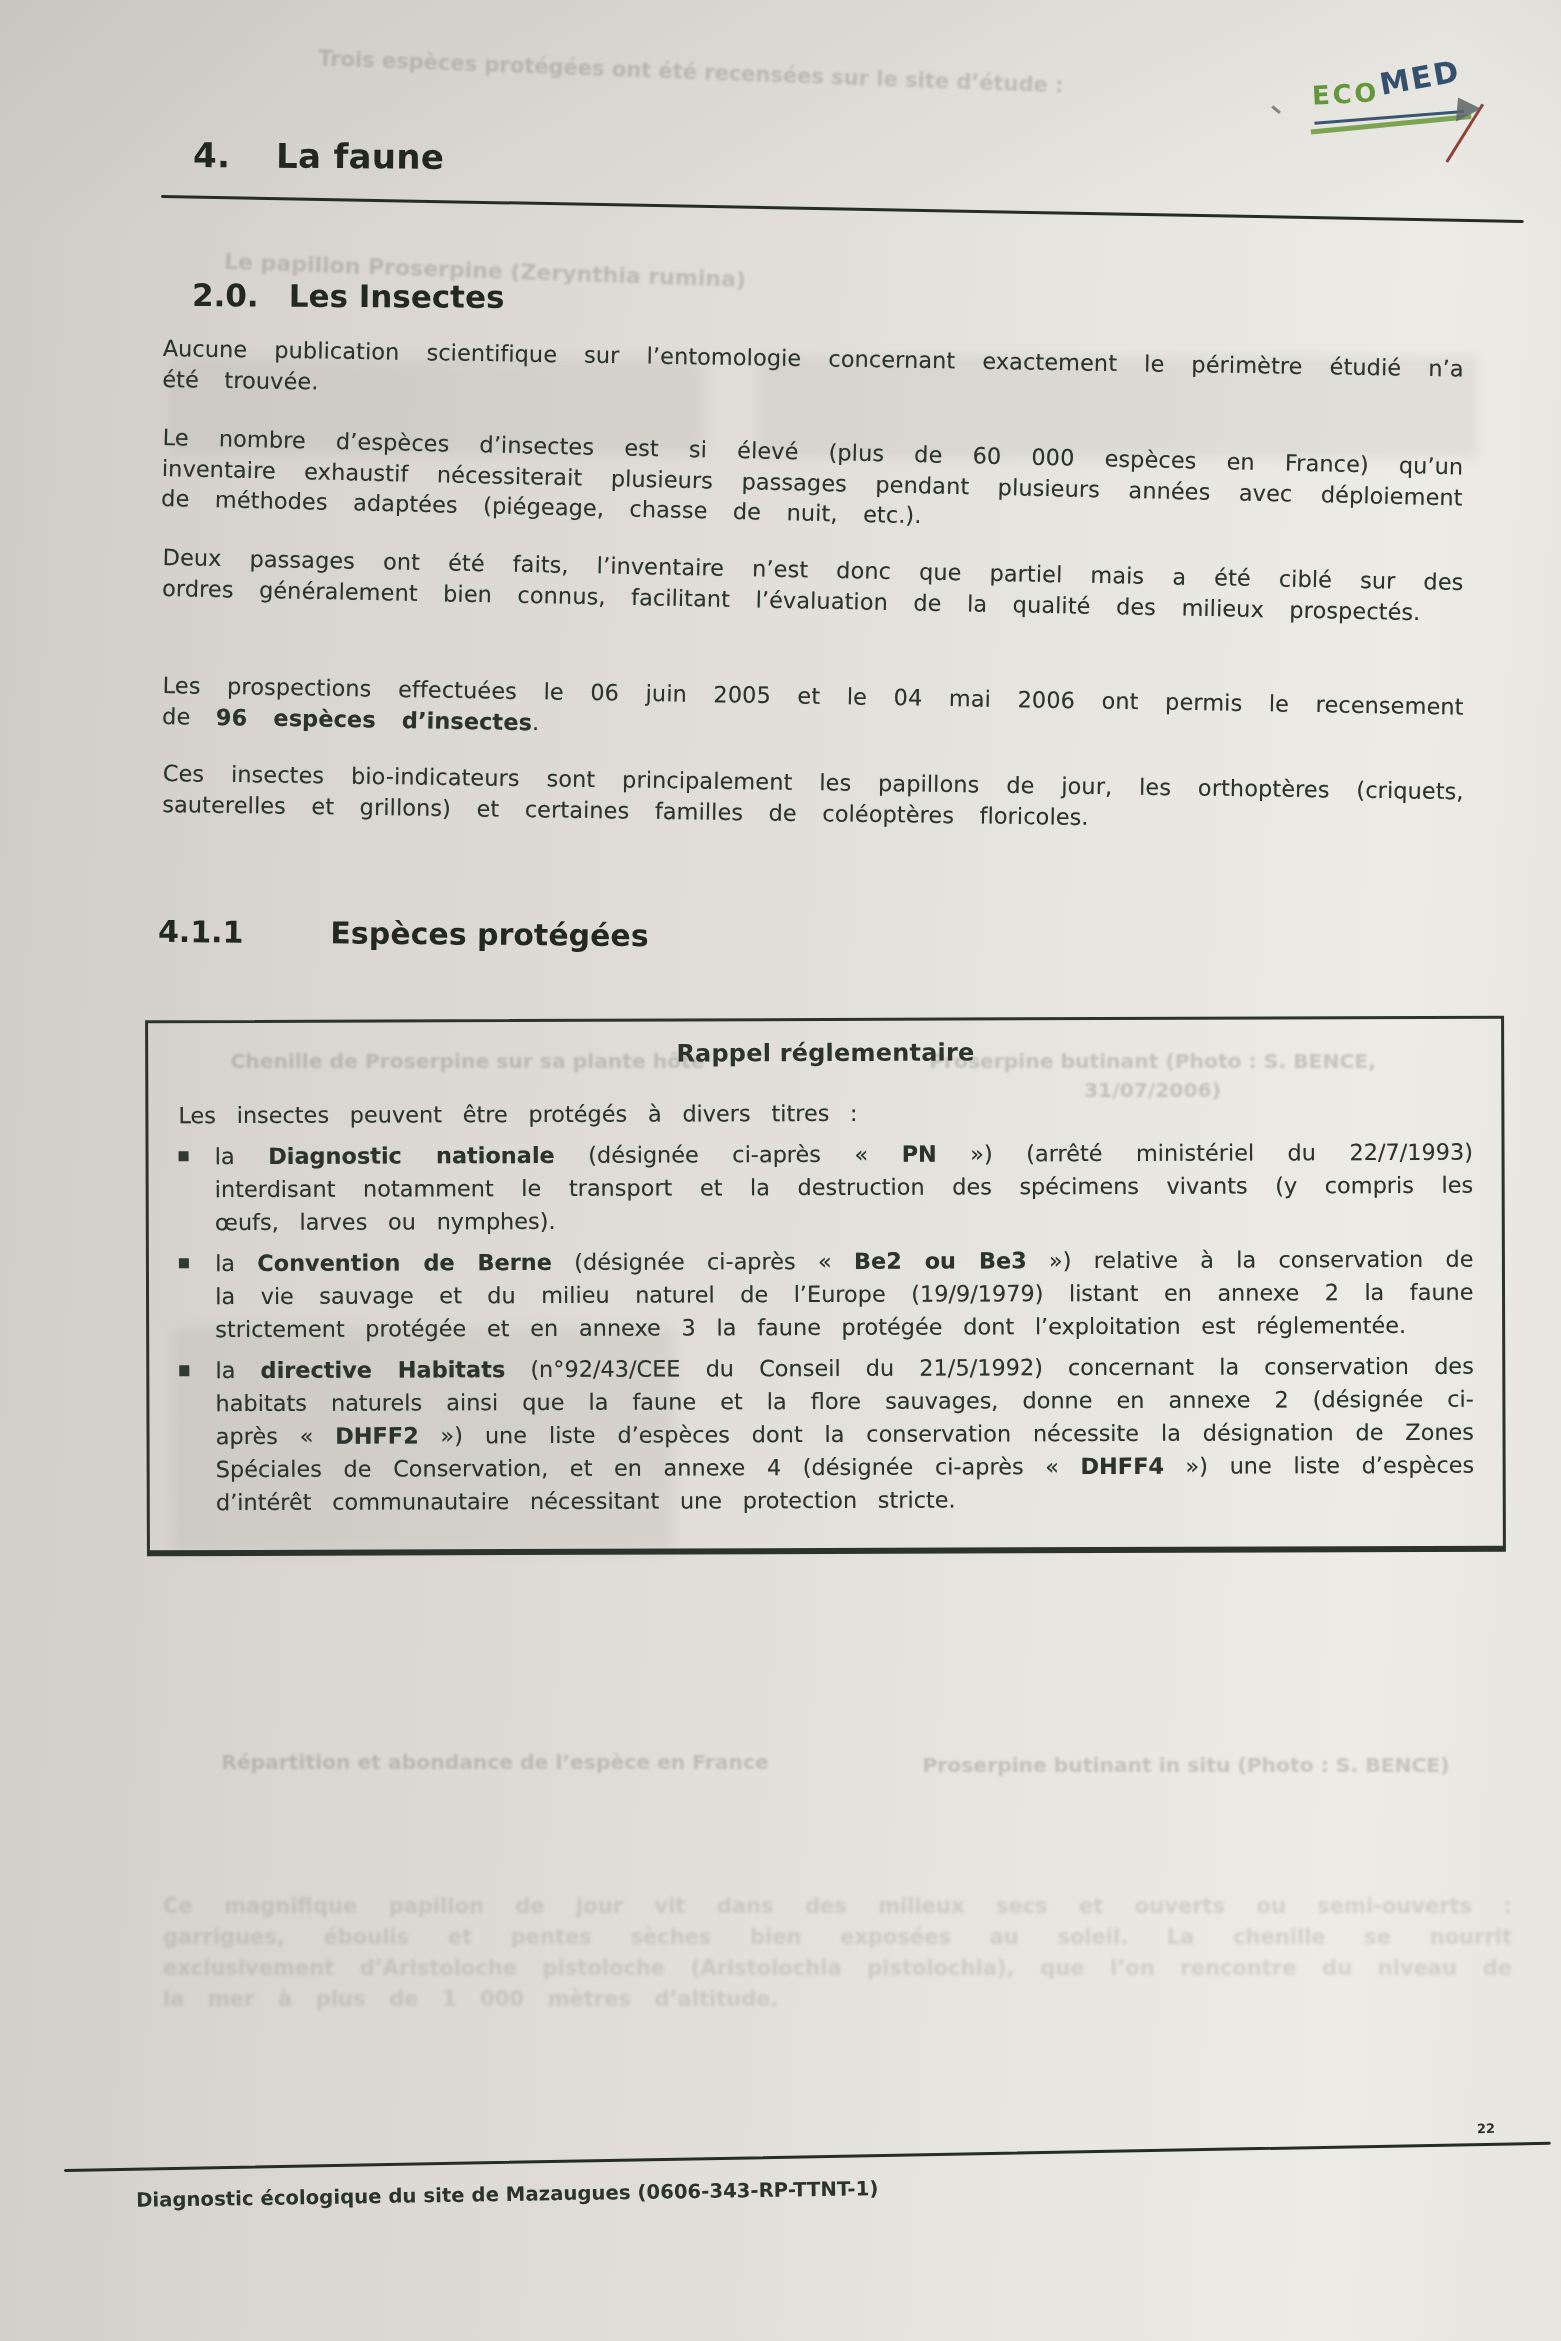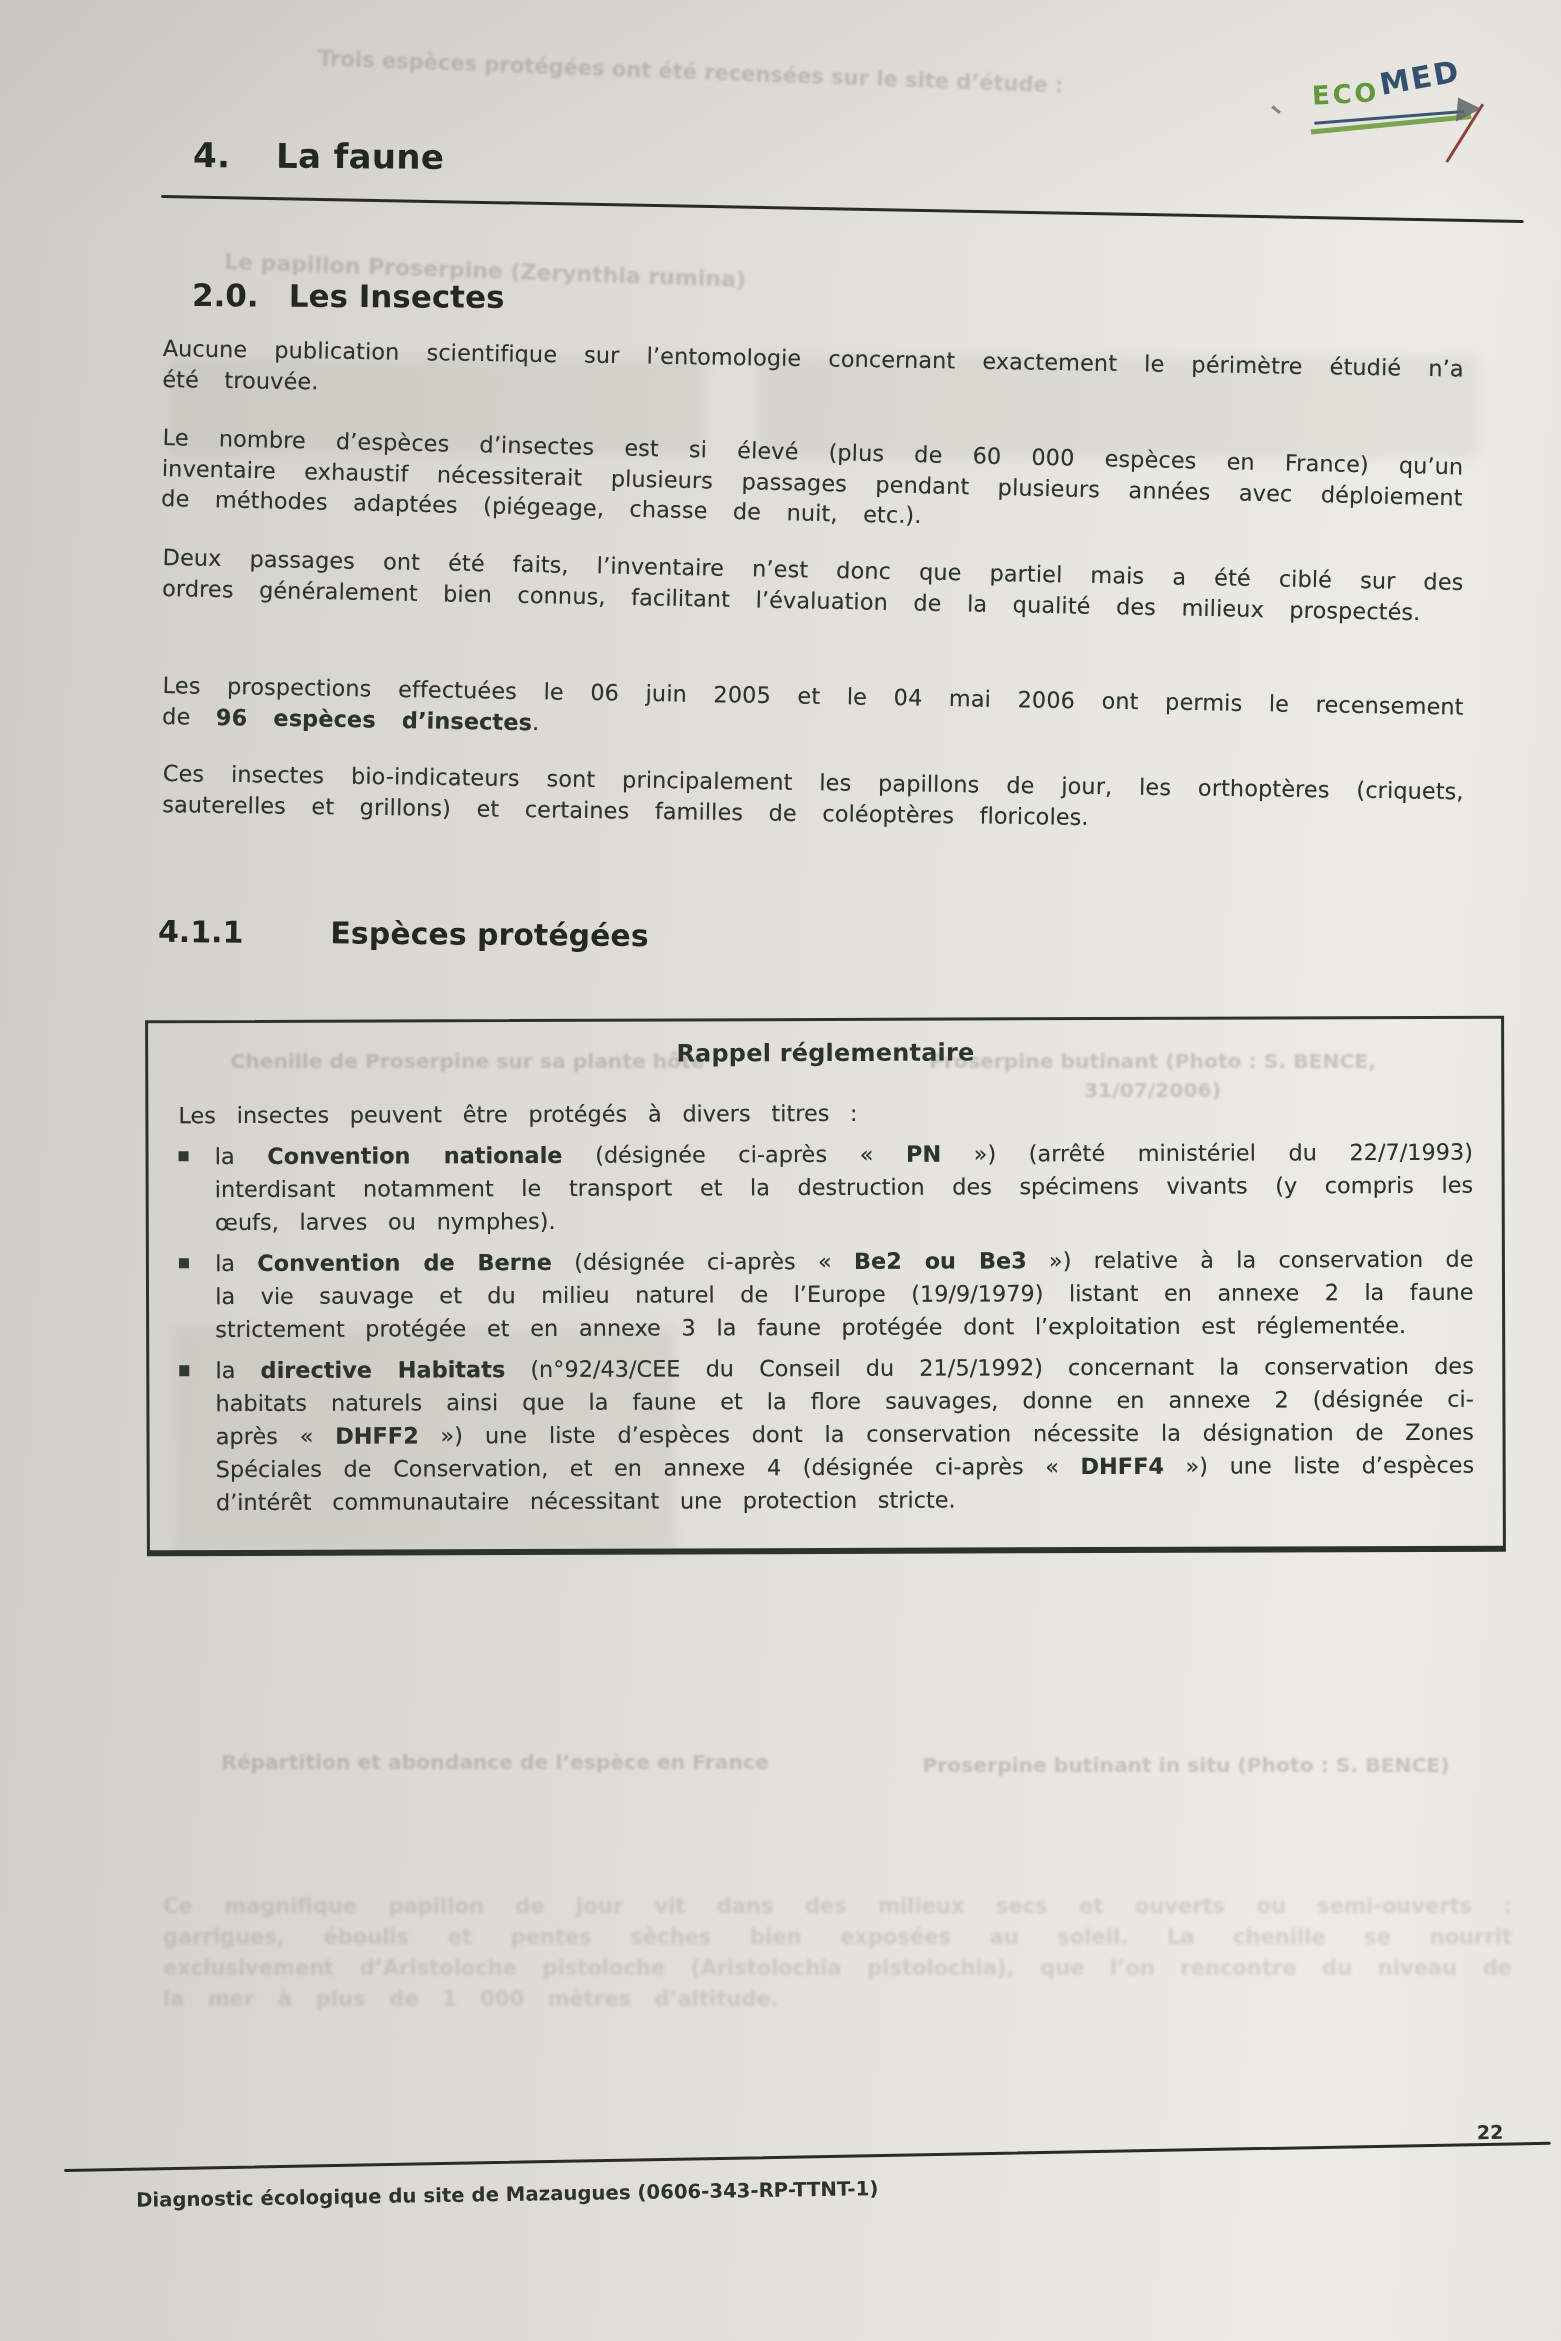--- a/index.html
+++ b/index.html
@@ -33,21 +33,21 @@
   .intro{margin-top:30px;}
   .bullet{display:flex;margin-top:8.1px;}
   .bullet-marker{flex:0 0 10.2px;width:10.2px;height:10.2px;background:#2e3a33;margin-top:11.5px;}
   .bullet-body{margin-left:26px;flex:1;}
   .ghost{color:rgba(110,108,98,0.30);filter:blur(1.1px);font-weight:bold;}
   .ghost-center{text-align:center;}
   .ghost-para{color:rgba(120,118,108,0.22);filter:blur(1.4px);text-align:justify;
     word-spacing:16.3px;font-size:21px;line-height:31px;font-weight:bold;}
   .ghost-patch{background:rgba(150,147,138,0.14);filter:blur(6.1px);border-radius:4.1px;}
   .footer-text{font-size:19.7px;font-weight:bold;color:#2b332d;}
-  .page-num{font-size:19px;font-weight:bold;color:#2b332d;}
+  .page-num{font-size:13px;font-weight:bold;color:#2b332d;}
   .logo{transform:rotate(-3deg);}
   .logo-eco{font-size:26px;font-weight:bold;color:#63973b;letter-spacing:2.7px;}
   .logo-med{font-size:30px;font-weight:bold;color:#33516f;letter-spacing:2px;
     display:inline-block;position:relative;top:-11px;left:1.4px;transform:rotate(-7deg);}
   .logo-line-navy{position:absolute;width:150px;height:3.4px;background:#3a5574;left:1.4px;top:43px;transform:rotate(-1.5deg);}
   .logo-line-green{position:absolute;width:161px;height:5.4px;background:#6f9c42;left:-2.7px;top:49px;transform:rotate(-2.5deg);opacity:.9;}
   .logo-diag-red{position:absolute;width:68px;height:2.7px;background:#8e4238;left:102px;top:35px;transform:rotate(-55deg);transform-origin:right center;}
   .logo-arrow{position:absolute;left:144px;top:30px;width:0;height:0;
     border-top:9.5px solid transparent;border-bottom:15px solid transparent;
     border-left:24.4px solid #5d6468;transform:rotate(8deg);opacity:.85;}
@@ -98,21 +98,21 @@
   <span>4.1.1</span>
   <span style="margin-left:87px;">Espèces protégées</span>
 </div>
 
 <div class="abs box" style="left:146px;top:1018px;">
   <div class="box-title">Rappel réglementaire</div>
   <div class="box-text intro">Les insectes peuvent être protégés à divers titres :</div>
 
   <div class="bullet">
     <span class="bullet-marker"></span>
-    <div class="bullet-body box-text"><span>la </span><span class="b">Convention nationale</span><span> (désignée ci-après « </span><span class="b">PN</span><span> ») (arrêté ministériel du 22/7/1993) interdisant notamment le transport et la destruction des spécimens vivants (y compris les œufs, larves ou nymphes).</span></div>
+    <div class="bullet-body box-text"><span>la </span><span class="b">Diagnostic nationale</span><span> (désignée ci-après « </span><span class="b">PN</span><span> ») (arrêté ministériel du 22/7/1993) interdisant notamment le transport et la destruction des spécimens vivants (y compris les œufs, larves ou nymphes).</span></div>
   </div>
   <div class="bullet">
     <span class="bullet-marker"></span>
     <div class="bullet-body box-text"><span>la </span><span class="b">Convention de Berne</span><span> (désignée ci-après « </span><span class="b">Be2 ou Be3</span><span> ») relative à la conservation de la vie sauvage et du milieu naturel de l’Europe (19/9/1979) listant en annexe 2 la faune strictement protégée et en annexe 3 la faune protégée dont l’exploitation est réglementée.</span></div>
   </div>
   <div class="bullet">
     <span class="bullet-marker"></span>
     <div class="bullet-body box-text"><span>la </span><span class="b">directive Habitats</span><span> (n°92/43/CEE du Conseil du 21/5/1992) concernant la conservation des habitats naturels ainsi que la faune et la flore sauvages, donne en annexe 2 (désignée ci-après « </span><span class="b">DHFF2</span><span> ») une liste d’espèces dont la conservation nécessite la désignation de Zones Spéciales de Conservation, et en annexe 4 (désignée ci-après « </span><span class="b">DHFF4</span><span> ») une liste d’espèces d’intérêt communautaire nécessitant une protection stricte.</span></div>
   </div>
 </div>

